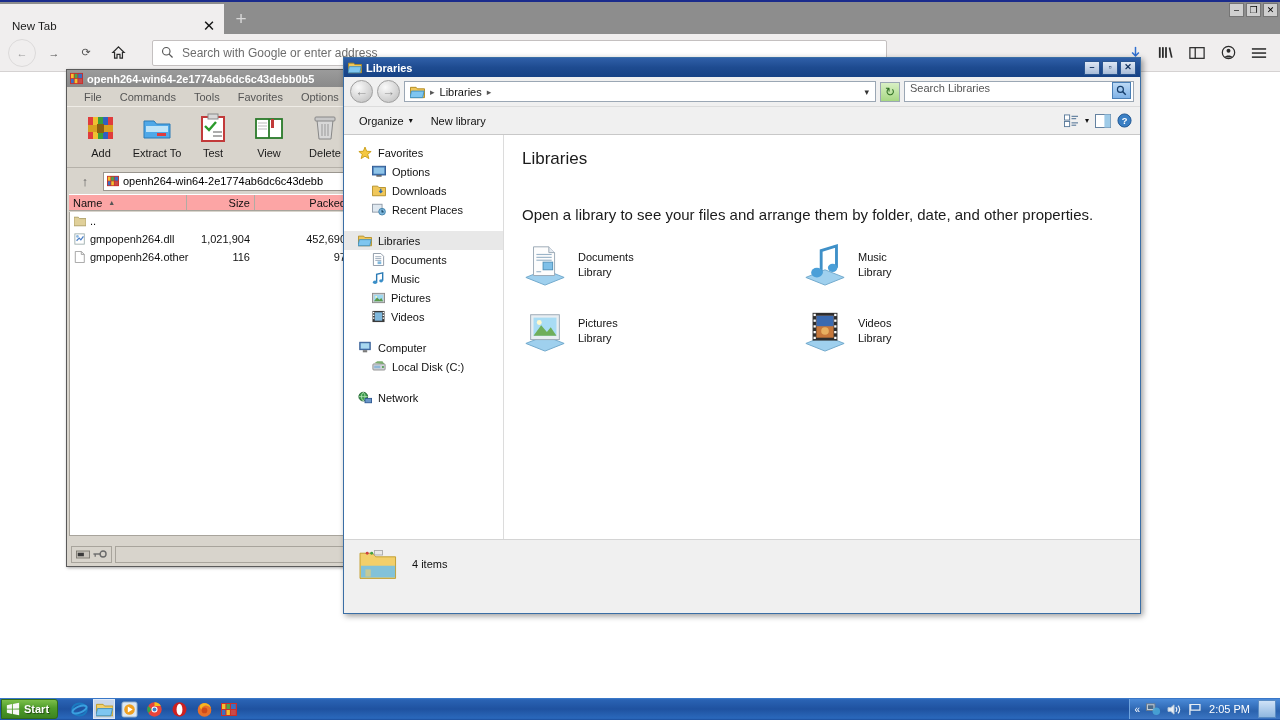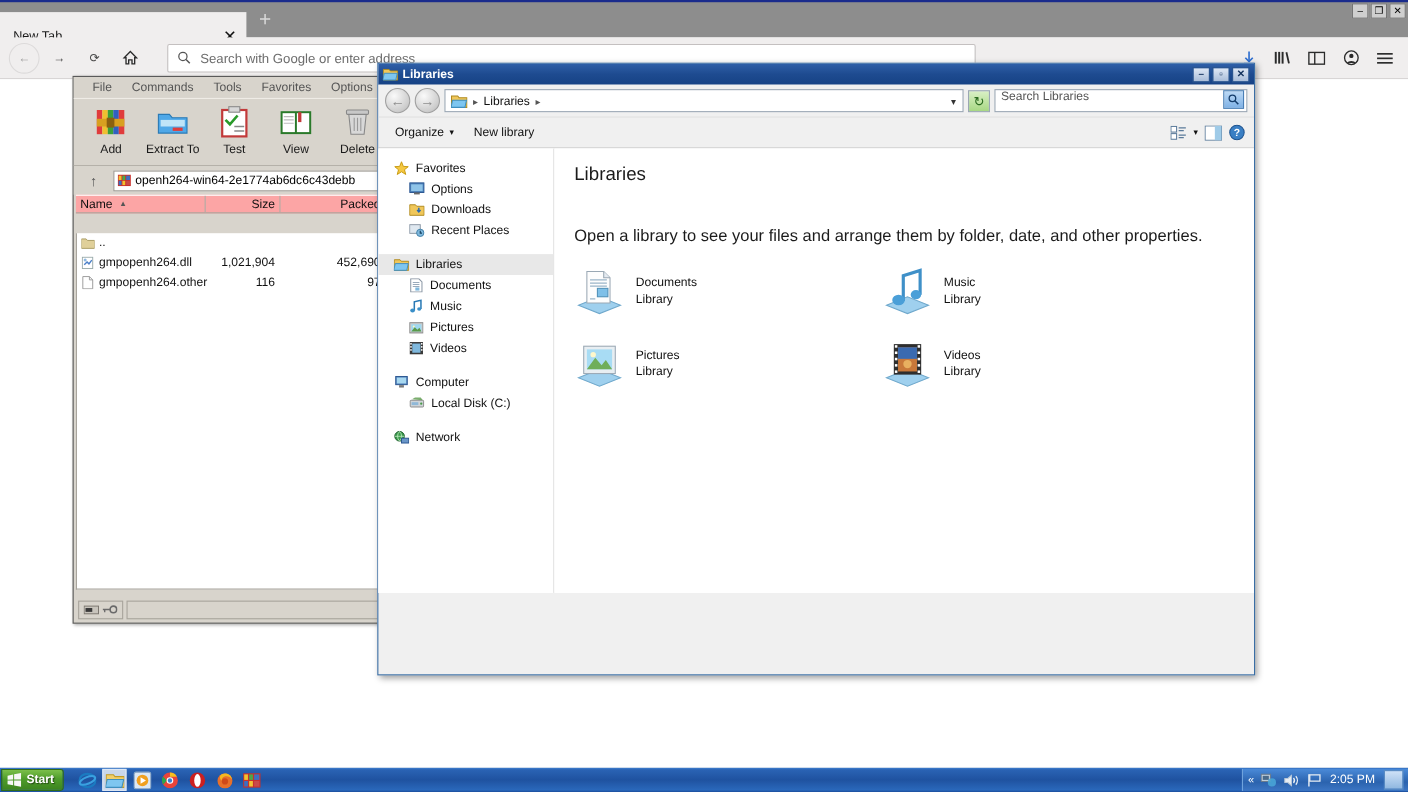--- a/index.html
+++ b/index.html
@@ -15,21 +15,21 @@
   
   #firefox {
     position: absolute; left: 0; top: 0; width: 1280px; height: 698px;
     background: #f0eeee;
   }
   .ff-titlebar {
     position: relative; height: 34px; background: #8d8d8d;
     border-top: 2px solid #1a2b8c;
   }
   .ff-tab {
-    position: absolute; left: 0; top: 9px; width: 224px; height: 32px;
+    position: absolute; left: 0; top: 2px; width: 224px; height: 32px;
     background: #f0eeee; display: flex; align-items: center;
     padding: 12px 6px 0 12px;
   }
   .ff-tab-label { flex: 1; font-size: 11.5px; color: #1a1a1a; }
   .ff-tab-close {
     width: 18px; height: 18px; display: flex; align-items: center;
     justify-content: center; font-size: 15px; color: #111; cursor: pointer;
   }
   .ff-newtab {
     position: absolute; left: 228px; top: 4px; width: 26px; height: 26px;
@@ -339,20 +339,34 @@
               <rect x="1" y="6.2" width="16" height="1.7" fill="#2b2b2b"></rect>
               <rect x="1" y="10.8" width="16" height="1.7" fill="#2b2b2b"></rect>
             </svg>
         </div>
       </div>
     </div>
     <div class="ff-content"></div>
   </div>
 
   <div id="winrar">
+    <div class="wr-title">
+      <span class="ic">
+        <svg width="13" height="13" viewBox="0 0 14 14">
+            <rect x="0" y="1" width="14" height="12" fill="#c9302c"></rect>
+            <rect x="1" y="2" width="3" height="4.6" fill="#f2c230"></rect>
+            <rect x="5" y="2" width="3" height="4.6" fill="#4aa84a"></rect>
+            <rect x="9" y="2" width="4" height="4.6" fill="#3b6fc4"></rect>
+            <rect x="1" y="7.4" width="3" height="4.6" fill="#3b6fc4"></rect>
+            <rect x="5" y="7.4" width="3" height="4.6" fill="#f2c230"></rect>
+            <rect x="9" y="7.4" width="4" height="4.6" fill="#c94a4a"></rect>
+          </svg>
+      </span>
+      <span>openh264-win64-2e1774ab6dc6c43debb0b5</span>
+    </div>
     <div class="wr-menu">
       <span>File</span>
       <span>Commands</span>
       <span>Tools</span>
       <span>Favorites</span>
       <span>Options</span>
       <span>Help</span>
     </div>
     <div class="wr-toolbar">
       <div class="wr-tbtn">
@@ -784,20 +798,33 @@
             </span>
             <span class="lib-text">
               <span>Videos</span>
               <span>Library</span>
             </span>
           </div>
         </div>
       </div>
     </div>
 
+    <div class="ex-statusbar">
+      <span class="ic">
+        <svg width="40" height="36" viewBox="0 0 44 40">
+          <path d="M2 8 h14 l3.5 4 h22 v24 h-39.5 Z" fill="#f2cf6a" stroke="#bf9a28"></path>
+          <rect x="18" y="5" width="9" height="5" fill="#e8e8e8" stroke="#a8a8a8"></rect>
+          <circle cx="10" cy="8" r="1.6" fill="#d04040"></circle>
+          <circle cx="15" cy="8" r="1.6" fill="#40a040"></circle>
+          <path d="M3 22 h38 v13 h-38 Z" fill="#6fc0ec" opacity="0.85"></path>
+          <path d="M8 26 h6 v8 h-6 Z" fill="#f2cf6a" opacity="0.6"></path>
+        </svg>
+      </span>
+      <span>4 items</span>
+    </div>
   </div>
 
   <div id="watermark">
     <span>ANY</span>
     <span class="ic">
       <svg width="62" height="42" viewBox="0 0 62 42">
         <rect x="2" y="4" width="6" height="34" fill="none" stroke="rgba(255,255,255,0.30)" stroke-width="3"></rect>
         <path d="M16 3 L56 21 L16 39 Z" fill="none" stroke="rgba(255,255,255,0.30)" stroke-width="3"></path>
       </svg>
     </span>

